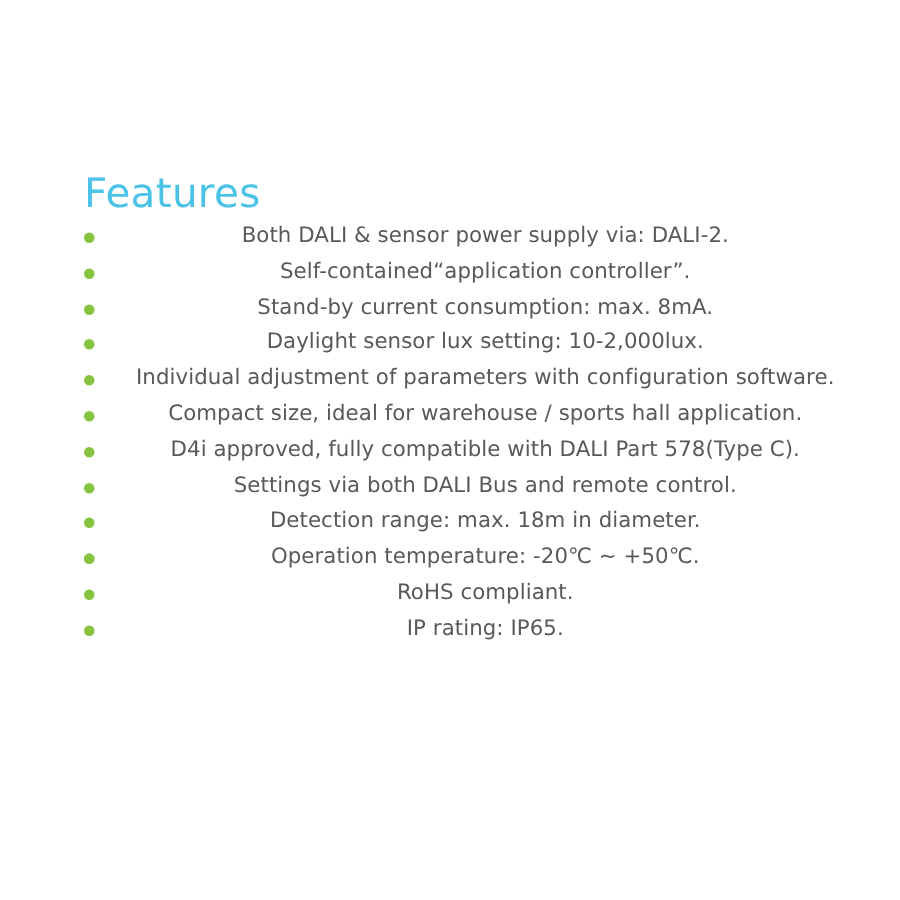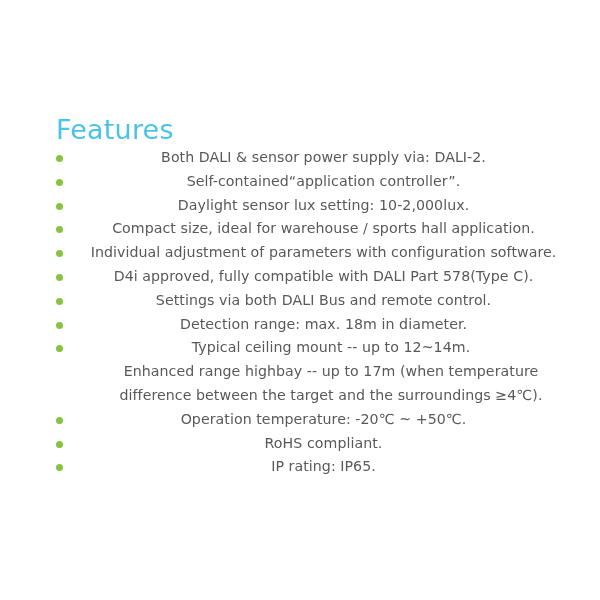--- a/index.html
+++ b/index.html
@@ -94,57 +94,57 @@
     <li class="feature-item">
       <span class="bullet"></span>
       <span class="feature-text">Both DALI &amp; sensor power supply via: DALI-2.</span>
     </li>
 
     <li class="feature-item">
       <span class="bullet"></span>
       <span class="feature-text">Self-contained“application controller”.</span>
     </li>
 
+    <li class="feature-item">
+      <span class="bullet"></span>
+      <span class="feature-text">Stand-by current consumption: max. 8mA.</span>
+    </li>
 
     <li class="feature-item">
       <span class="bullet"></span>
       <span class="feature-text">Daylight sensor lux setting: 10-2,000lux.</span>
     </li>
 
     <li class="feature-item">
       <span class="bullet"></span>
-      <span class="feature-text">Compact size, ideal for warehouse / sports hall application.</span>
+      <span class="feature-text">Individual adjustment of parameters with configuration software.</span>
     </li>
 
     <li class="feature-item">
       <span class="bullet"></span>
-      <span class="feature-text">Individual adjustment of parameters with configuration software.</span>
+      <span class="feature-text">Compact size, ideal for warehouse / sports hall application.</span>
     </li>
 
     <li class="feature-item">
       <span class="bullet"></span>
       <span class="feature-text">D4i approved, fully compatible with DALI Part 578(Type C).</span>
     </li>
 
     <li class="feature-item">
       <span class="bullet"></span>
       <span class="feature-text">Settings via both DALI Bus and remote control.</span>
     </li>
 
     <li class="feature-item">
       <span class="bullet"></span>
       <span class="feature-text">Detection range: max. 18m in diameter.</span>
     </li>
 
     <li class="feature-item">
       <span class="bullet"></span>
-      <span class="sub-lines">
-        <span class="sub-line">Typical ceiling mount -- up to 12~14m.</span>
-        <span class="sub-line wrap">Enhanced range highbay -- up to 17m (when temperature difference between the target and the surroundings ≥4℃).</span>
-      </span>
     </li>
 
     <li class="feature-item">
       <span class="bullet"></span>
       <span class="feature-text">Operation temperature: -20℃ ~ +50℃.</span>
     </li>
 
     <li class="feature-item">
       <span class="bullet"></span>
       <span class="feature-text">RoHS compliant.</span>

